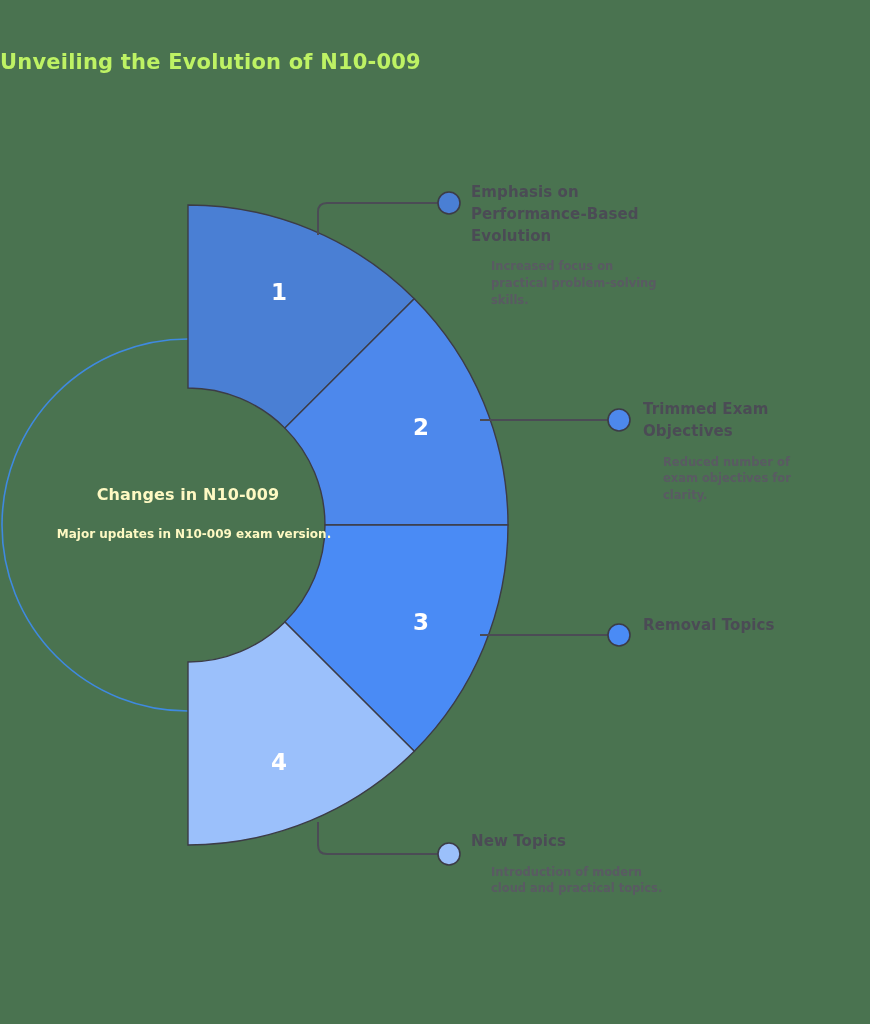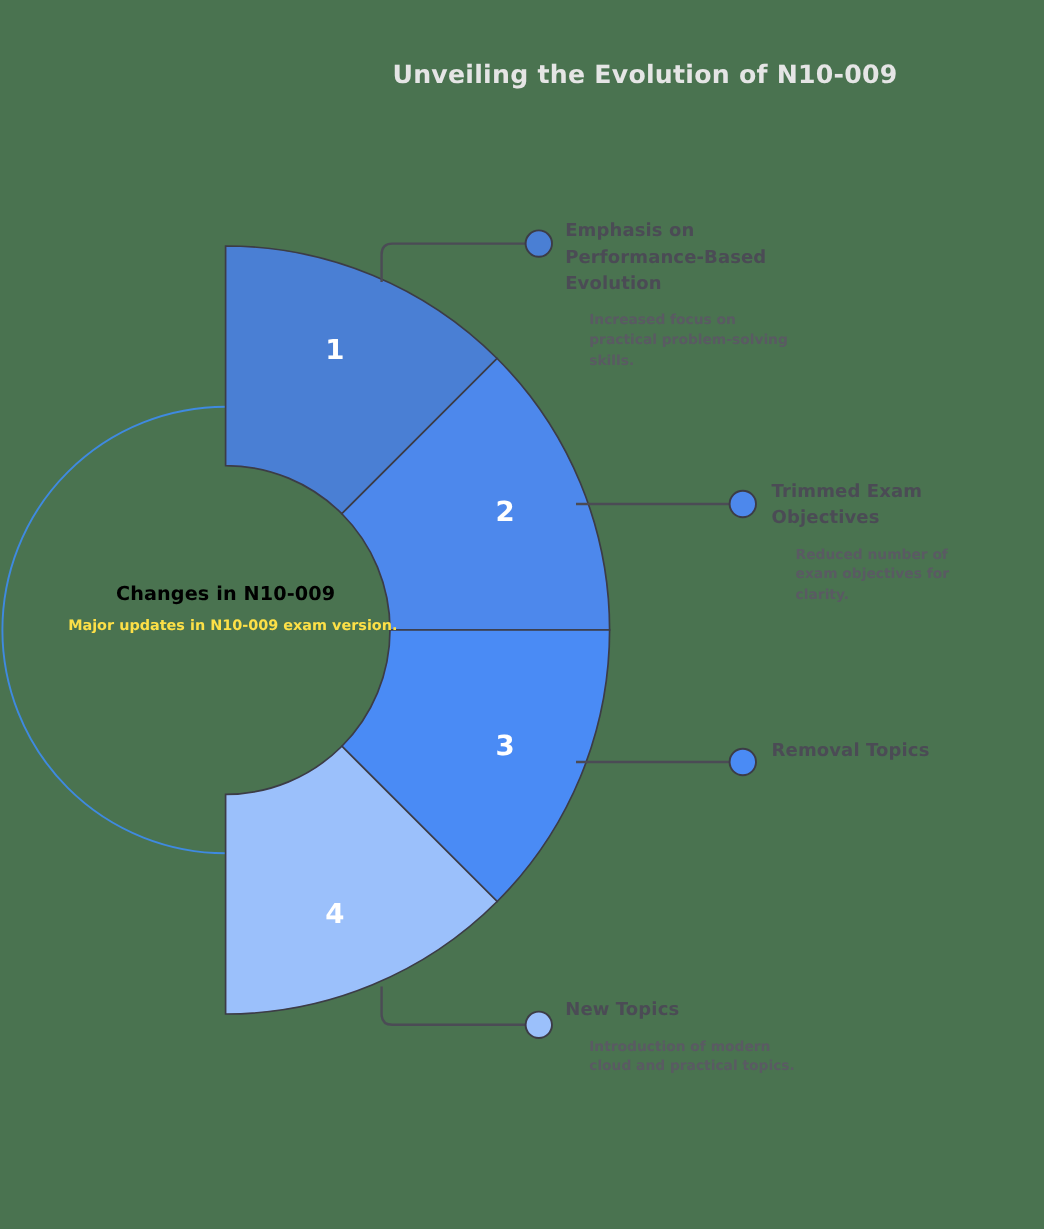--- a/index.html
+++ b/index.html
@@ -21,24 +21,24 @@
     inset: 0;
     width: 870px;
     height: 1024px;
   }
 
   .title {
     position: absolute;
     top: 50px;
     left: 0;
     width: 748px;
-    text-align: right;
+    text-align: left;
     font-size: 21px;
     font-weight: bold;
-    color: #e5e5e5;
+    color: #bef264;
     letter-spacing: 0.2px;
   }
 
   svg.diagram {
     position: absolute;
     top: 0;
     left: 0;
     width: 870px;
     height: 1024px;
     overflow: visible;
@@ -56,28 +56,28 @@
   .center-block {
     position: absolute;
     left: 0px;
     top: 485px;
     width: 376px;
     text-align: center;
   }
   .center-title {
     font-size: 16px;
     font-weight: bold;
-    color: #000000;
+    color: #fef9c3;
     letter-spacing: 0.1px;
   }
   .center-sub {
-    margin-top: 9px;
+    margin-top: 22px;
     font-size: 12px;
     font-weight: bold;
-    color: #fde047;
+    color: #fef9c3;
     line-height: 1.35;
     padding-left: 12px;
   }
 
   .callout {
     position: absolute;
   }
   .callout-title {
     font-size: 15px;
     font-weight: bold;

